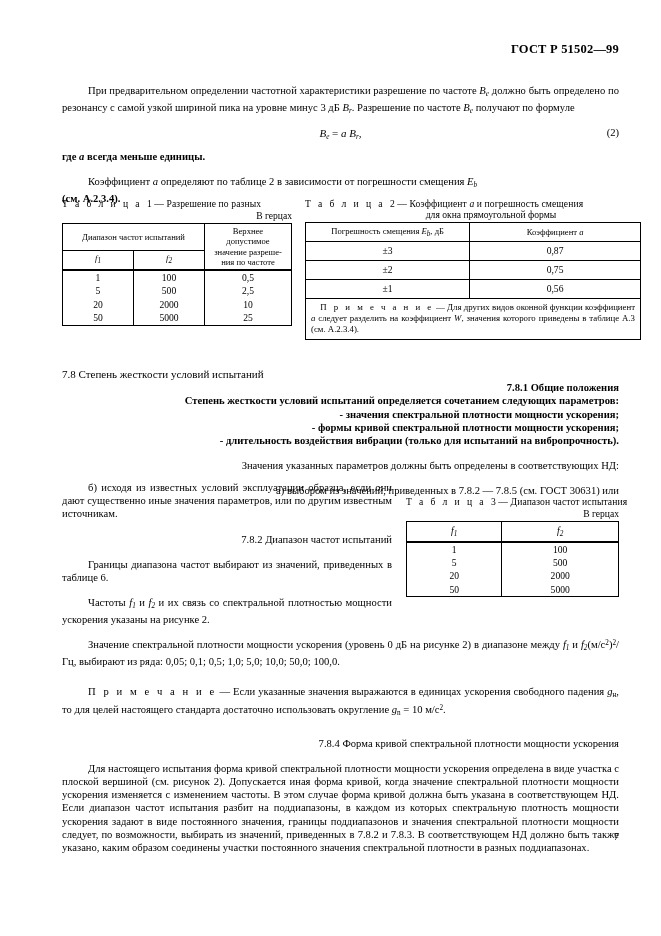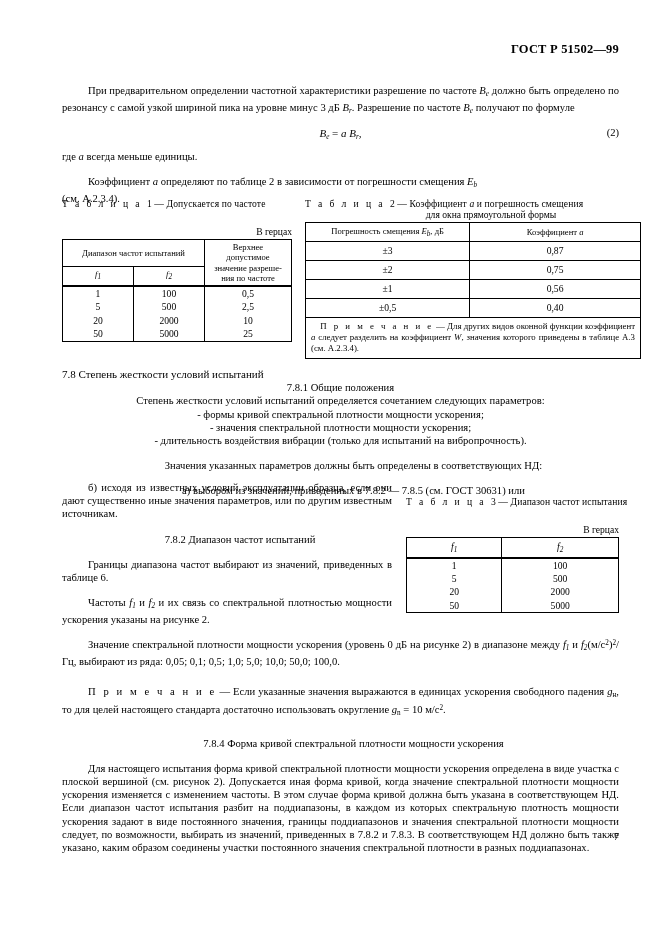--- a/index.html
+++ b/index.html
@@ -31,22 +31,22 @@
     letter-spacing: 0.2px;
   }
   p {
     margin: 0;
     font-size: 10.6px;
     line-height: 13.2px;
     text-align: justify;
     text-justify: inter-word;
   }
   p.ind { text-indent: 26px; margin-top: 12px; }
-  p.noind { text-indent: 0; }
-  .nojust { text-align: center; }
+  p.noind { text-indent: 0; font-weight: bold; }
+  .nojust { text-align: right; }
   i, .it { font-style: italic; }
   sub {
     font-size: 7.2px;
     vertical-align: -0.22em;
     font-style: italic;
   }
   sup {
     font-size: 7.2px;
     vertical-align: 0.42em;
   }
@@ -83,21 +83,21 @@
     white-space: nowrap;
   }
   .sp { letter-spacing: 2.4px; }
   .tbl-caption2 {
     font-size: 9.6px;
     text-align: center;
   }
   .units {
     font-size: 9.6px;
     text-align: right;
-    margin-top: 17px;
+    margin-top: 1px;
     margin-bottom: 2px;
   }
   table {
     border-collapse: collapse;
     font-size: 9.4px;
     width: 100%;
   }
   table td, table th {
     border: 1px solid #000;
     padding: 1px 6px;
@@ -186,21 +186,21 @@
       <div class="eqno">(2)</div>
     </div>
 
     <p class="noind"><span>где </span><i>a</i><span> всегда меньше единицы.</span></p>
 
     <p class="ind"><span>Коэффициент </span><i>a</i><span> определяют по таблице 2 в зависимости от погрешности смещения </span><i>E</i><sub>b</sub></p>
     <p class="noind">(см. А.2.3.4).</p>
   </div>
 
   <div class="t1-wrap">
-    <div class="tbl-caption"><span class="sp">Т а б л и ц а</span>&nbsp;&nbsp;<span>1</span>&nbsp;<span>—</span>&nbsp;<span>Допускается по частоте</span></div>
+    <div class="tbl-caption"><span class="sp">Т а б л и ц а</span>&nbsp;&nbsp;<span>1</span>&nbsp;<span>—</span>&nbsp;<span>Разрешение по разных</span></div>
     <div class="units">В герцах</div>
     <table id="table1" class="outer">
       <tbody>
           <tr>
         <td colspan="2" class="hdr cell-multiline" style="height:24px;">Диапазон частот испытаний</td>
         <td rowspan="2" class="hdr cell-multiline thick-bottom" style="width:38%;">Верхнее допустимое значение разреше­ния по частоте</td>
       </tr>
       <tr>
         <td class="hdr thick-bottom" style="width:31%;height:16px;"><i>f</i><sub>1</sub></td>
         <td class="hdr thick-bottom" style="width:31%;"><i>f</i><sub>2</sub></td>
@@ -244,36 +244,32 @@
       </tr>
       <tr>
         <td class="val">±2</td>
         <td class="val">0,75</td>
       </tr>
       <tr>
         <td class="val">±1</td>
         <td class="val">0,56</td>
       </tr>
       <tr>
-        <td class="val">±0,5</td>
-        <td class="val">0,40</td>
-      </tr>
-      <tr>
         <td colspan="2" class="note-cell">&nbsp;&nbsp;&nbsp;&nbsp;<span class="sp">П р и м е ч а н и е</span>&nbsp;<span>—</span>&nbsp;<span>Для других видов оконной функции коэффициент </span><i>a</i><span> следует разделить на коэффициент </span><i>W</i><span>, значения которого приведены в таблице А.3 (см. А.2.3.4).</span></td>
       </tr>
     </tbody>
       </table>
   </div>
 
   <div class="blk" style="top:368px;">
     <p class="sect-head">7.8  Степень жесткости условий испытаний</p>
     <p class="subsect noind nojust">7.8.1  Общие положения</p>
     <p class="noind nojust">Степень жесткости условий испытаний определяется сочетанием следующих параметров:</p>
+    <p class="noind nojust">- значения спектральной плотности мощности ускорения;</p>
     <p class="noind nojust">- формы кривой спектральной плотности мощности ускорения;</p>
-    <p class="noind nojust">- значения спектральной плотности мощности ускорения;</p>
     <p class="noind nojust">- длительность воздействия вибрации (только для испытаний на вибропрочность).</p>
     <p class="ind nojust">Значения указанных параметров должны быть определены в соответствующих НД:</p>
     <p class="ind nojust">а)  выбором из значений, приведенных в 7.8.2 — 7.8.5 (см. ГОСТ 30631) или</p>
   </div>
 
   <div class="leftcol">
     <p class="ind">б)  исходя из известных условий эксплуатации об­разца, если они дают существенно иные значения пара­метров, или по другим известным источникам.</p>
     <p class="ind nojust">7.8.2  Диапазон частот испытаний</p>
     <p class="ind">Границы диапазона частот выбирают из значений, приведенных в таблице 6.</p>
     <p class="ind"><span>Частоты </span><i>f</i><sub>1</sub><span> и </span><i>f</i><sub>2</sub><span> и их связь со спектральной плот­ностью мощности ускорения указаны на рисунке 2.</span></p>

